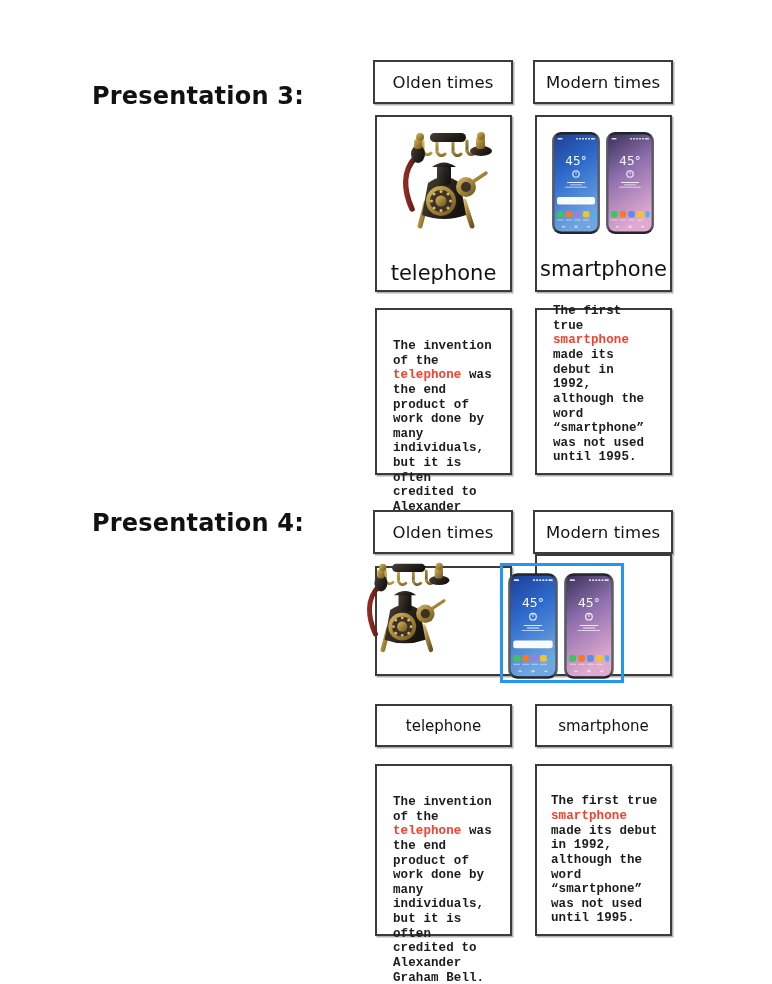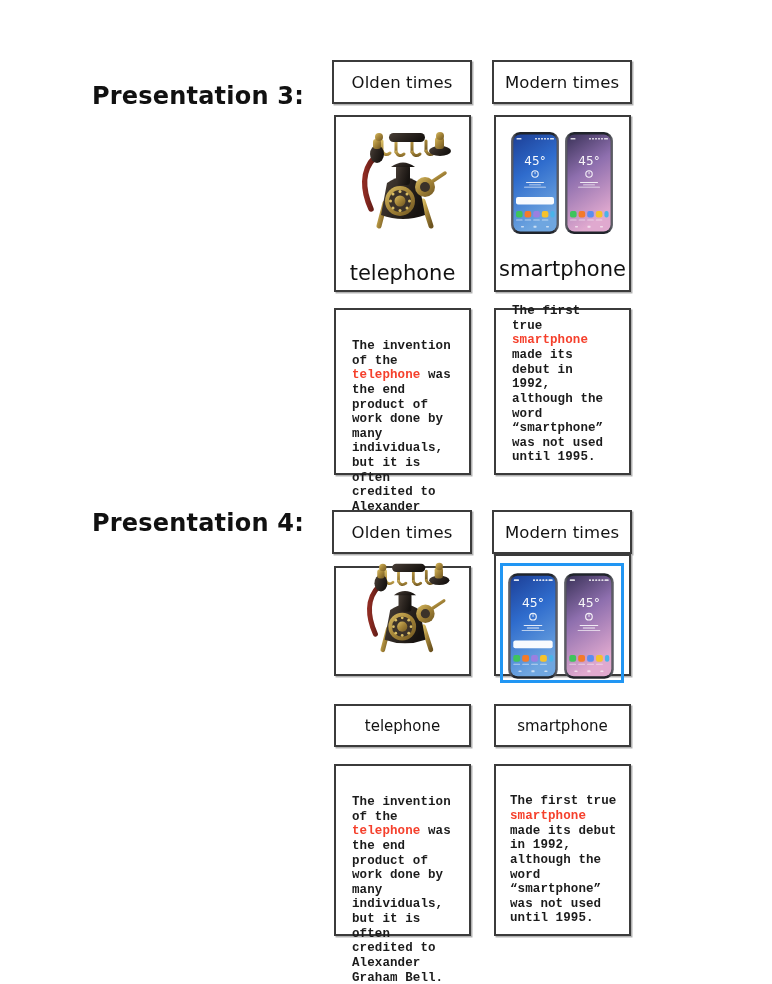--- a/index.html
+++ b/index.html
@@ -26,20 +26,21 @@
     letter-spacing: 0.2px;
     color: #111111;
     white-space: nowrap;
   }
 
   
   .card {
     background: #ffffff;
     border: 2px solid #3b3b3b;
     box-shadow: 1.5px 1.5px 0 rgba(0,0,0,0.30);
+    margin-left: 41px;
   }
 
   
   .hdr-box {
     display: flex;
     align-items: center;
     justify-content: center;
   }
   .hdr-box .hdr-text {
     font-size: 16.5px;

